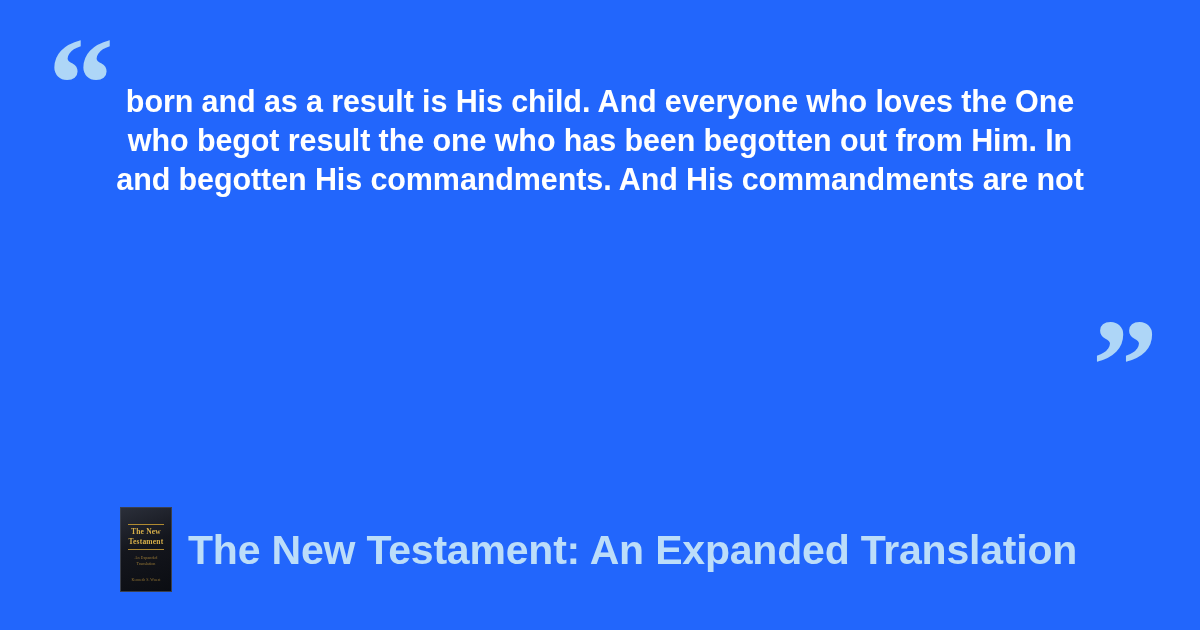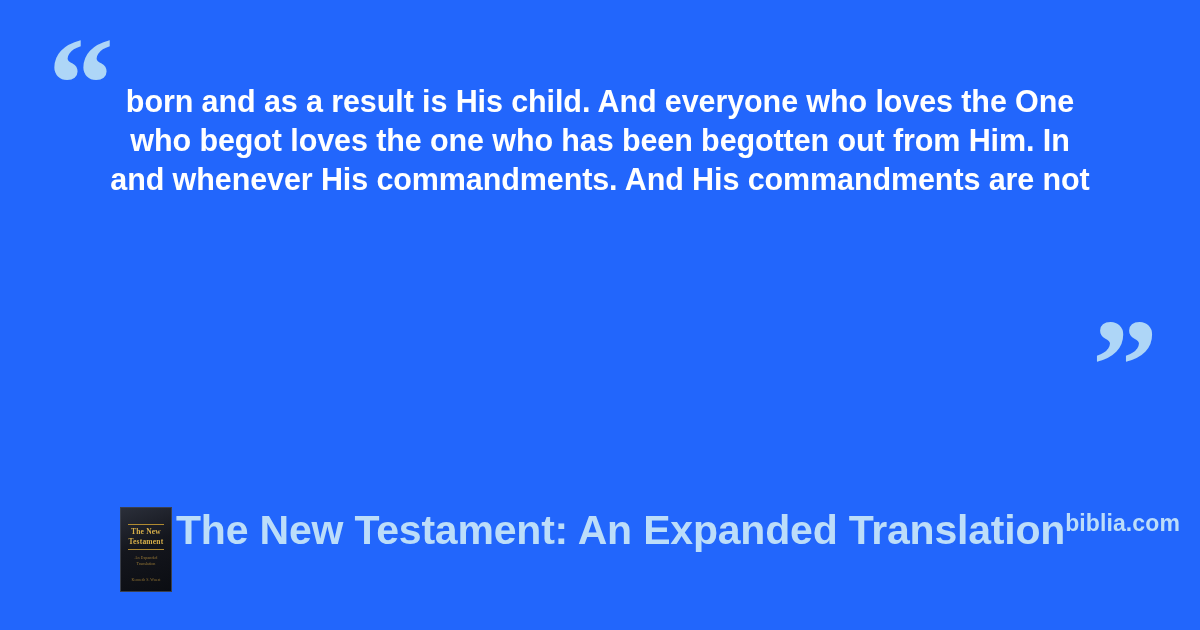--- a/index.html
+++ b/index.html
@@ -69,22 +69,22 @@
     display: block;
     white-space: nowrap;
   }
 
   
   .footer {
     position: absolute;
     left: 120px;
     bottom: 38px;
     display: flex;
-    align-items: flex-start;
-    gap: 4px;
+    align-items: center;
+    gap: 16px;
   }
 
   .book-cover {
     position: relative;
     width: 52px;
     height: 85px;
     background: linear-gradient(160deg, #2b2f3a 0%, #14161d 45%, #0b0d12 100%);
     border: 1px solid #3a3f4c;
     box-sizing: border-box;
     flex: 0 0 auto;
@@ -163,22 +163,22 @@
 <body>
 
 <div class="card">
 
   <div class="quote-region">
 
     <span class="quote-mark open">“</span>
 
     <div class="quote-text">
       <span class="quote-line">born and as a result is His child. And everyone who loves the One</span>
-      <span class="quote-line">who begot loves the one who has been begotten out from Him. In</span>
-      <span class="quote-line">and whenever His commandments. And His commandments are not</span>
+      <span class="quote-line">who begot result the one who has been begotten out from Him. In</span>
+      <span class="quote-line">and begotten His commandments. And His commandments are not</span>
     </div>
 
     <span class="quote-mark close">”</span>
 
   </div>
 
   <div class="footer">
 
     <div class="book-cover">
       <div class="rule top"></div>
@@ -189,18 +189,17 @@
       <div class="rule bot"></div>
       <div class="bk-sub">
         <span>An Expanded</span><br>
         <span>Translation</span>
       </div>
       <div class="bk-author">Kenneth S. Wuest</div>
     </div>
 
     <div class="footer-text">
       <div class="book-title">The New Testament: An Expanded Translation</div>
-      <div class="site-name">biblia.com</div>
     </div>
 
   </div>
 
 </div>
 
 </body></html>

